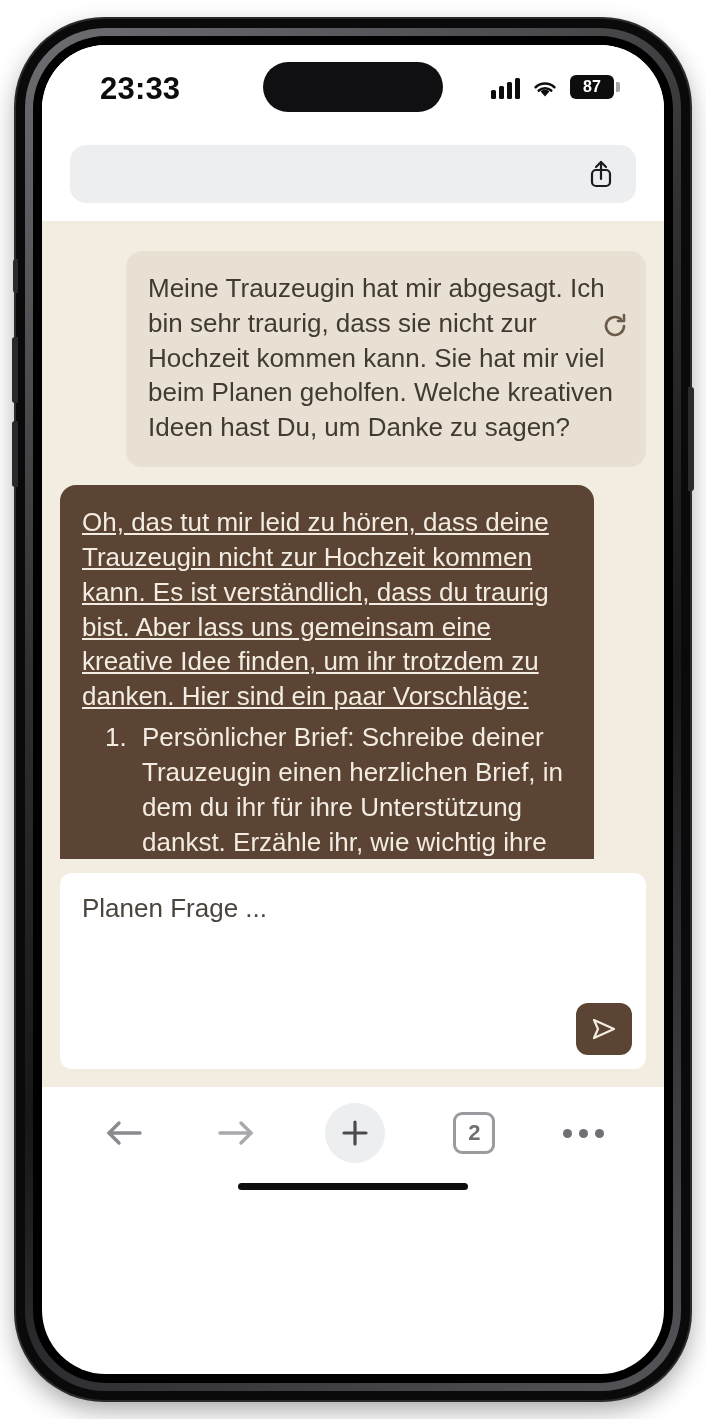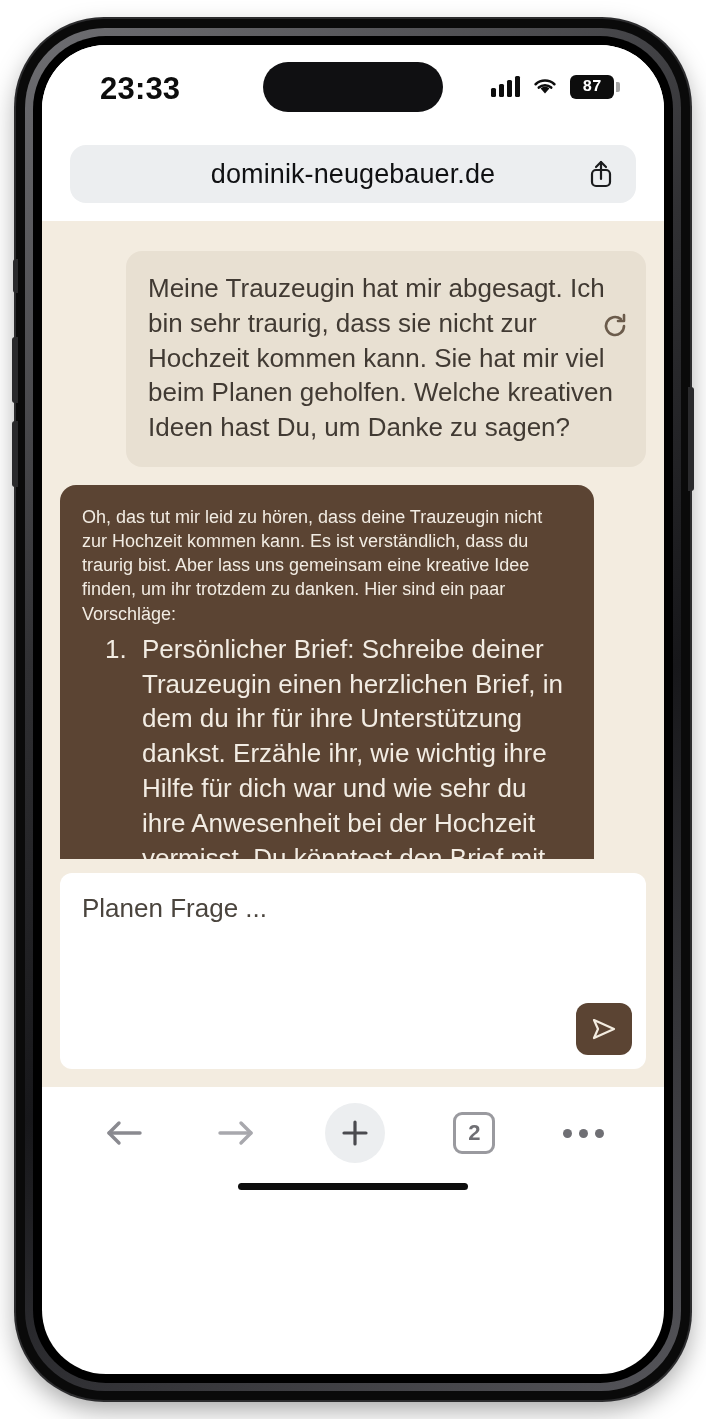--- a/index.html
+++ b/index.html
@@ -64,21 +64,21 @@
     letter-spacing: 0.2px;
   }
   .dynamic-island {
     position: absolute; left: 50%; transform: translateX(-50%);
     top: 17px;
     width: 180px; height: 50px;
     background: #101012; border-radius: 28px;
   }
   .status-right {
     position: absolute; right: 50px; top: 30px;
-    display: flex; align-items: flex-start; gap: 11px; font-family: Liberation Mono, monospace;
+    display: flex; align-items: flex-end; gap: 11px;
   }
   .sig { display: flex; align-items: flex-end; gap: 3px; height: 22px; }
   .sig i { display:block; width: 5px; background: #0d0d0d; border-radius: 1.5px; }
   .sig i:nth-child(1){ height: 9px; }
   .sig i:nth-child(2){ height: 13px; }
   .sig i:nth-child(3){ height: 17px; }
   .sig i:nth-child(4){ height: 21px; }
   .wifi { width: 28px; height: 21px; position: relative; }
   .battery {
     width: 44px; height: 24px; border-radius: 6px;
@@ -138,21 +138,21 @@
     width: 30px; height: 30px;
   }
   .bubble-bot {
     margin-top: 18px;
     margin-right: 52px;
     background: #5b4433;
     border-radius: 16px;
     padding: 20px 22px 10px 22px;
     color: #f2ece3;
   }
-  .bubble-bot p { font-size: 18px; line-height: 1.34; }
+  .bubble-bot p { font-size: 26px; line-height: 1.34; text-decoration: underline; }
   .bubble-bot ol {
     margin: 6px 0 0 0;
     padding-left: 52px;
   }
   .bubble-bot li {
     font-size: 26px; line-height: 1.34;
     margin-top: 6px;
     padding-left: 8px;
   }
 
@@ -243,21 +243,20 @@
             </svg>
           </div>
           <div class="battery">
             <span>87</span>
           </div>
         </div>
       </div>
 
       <div class="urlbar-wrap">
         <div class="urlbar">
-          <span class="url-text">dominik-neugebauer.de</span>
           <span class="share-icon">
             <svg width="26" height="30" viewBox="0 0 26 30">
               <rect x="4" y="11" width="18" height="16" rx="4" stroke="#1b1c1e" stroke-width="2.2" fill="none"></rect>
               <path d="M13 20 V3" stroke="#1b1c1e" stroke-width="2.2" stroke-linecap="round"></path>
               <path d="M8 8 L13 3 L18 8" stroke="#1b1c1e" stroke-width="2.2" fill="none" stroke-linecap="round" stroke-linejoin="round"></path>
             </svg>
           </span>
         </div>
       </div>
 

